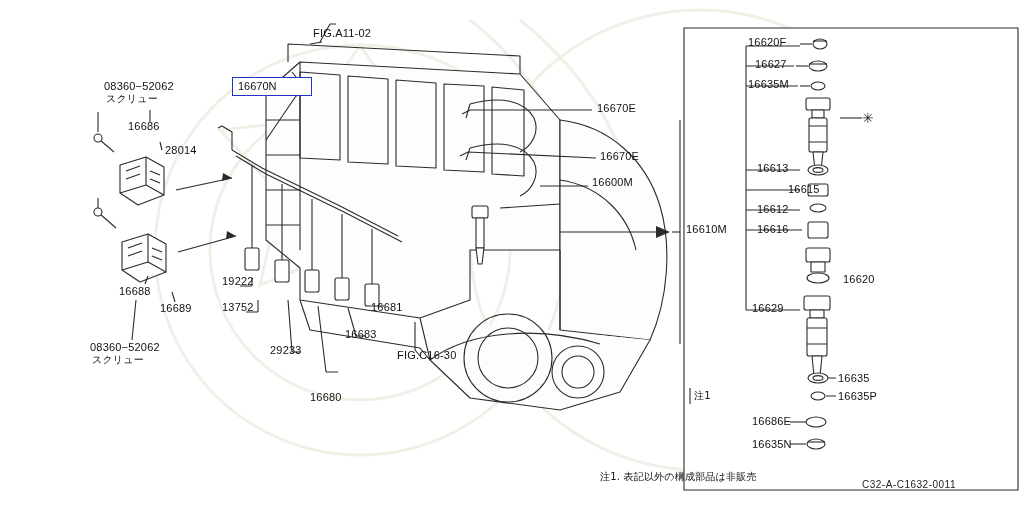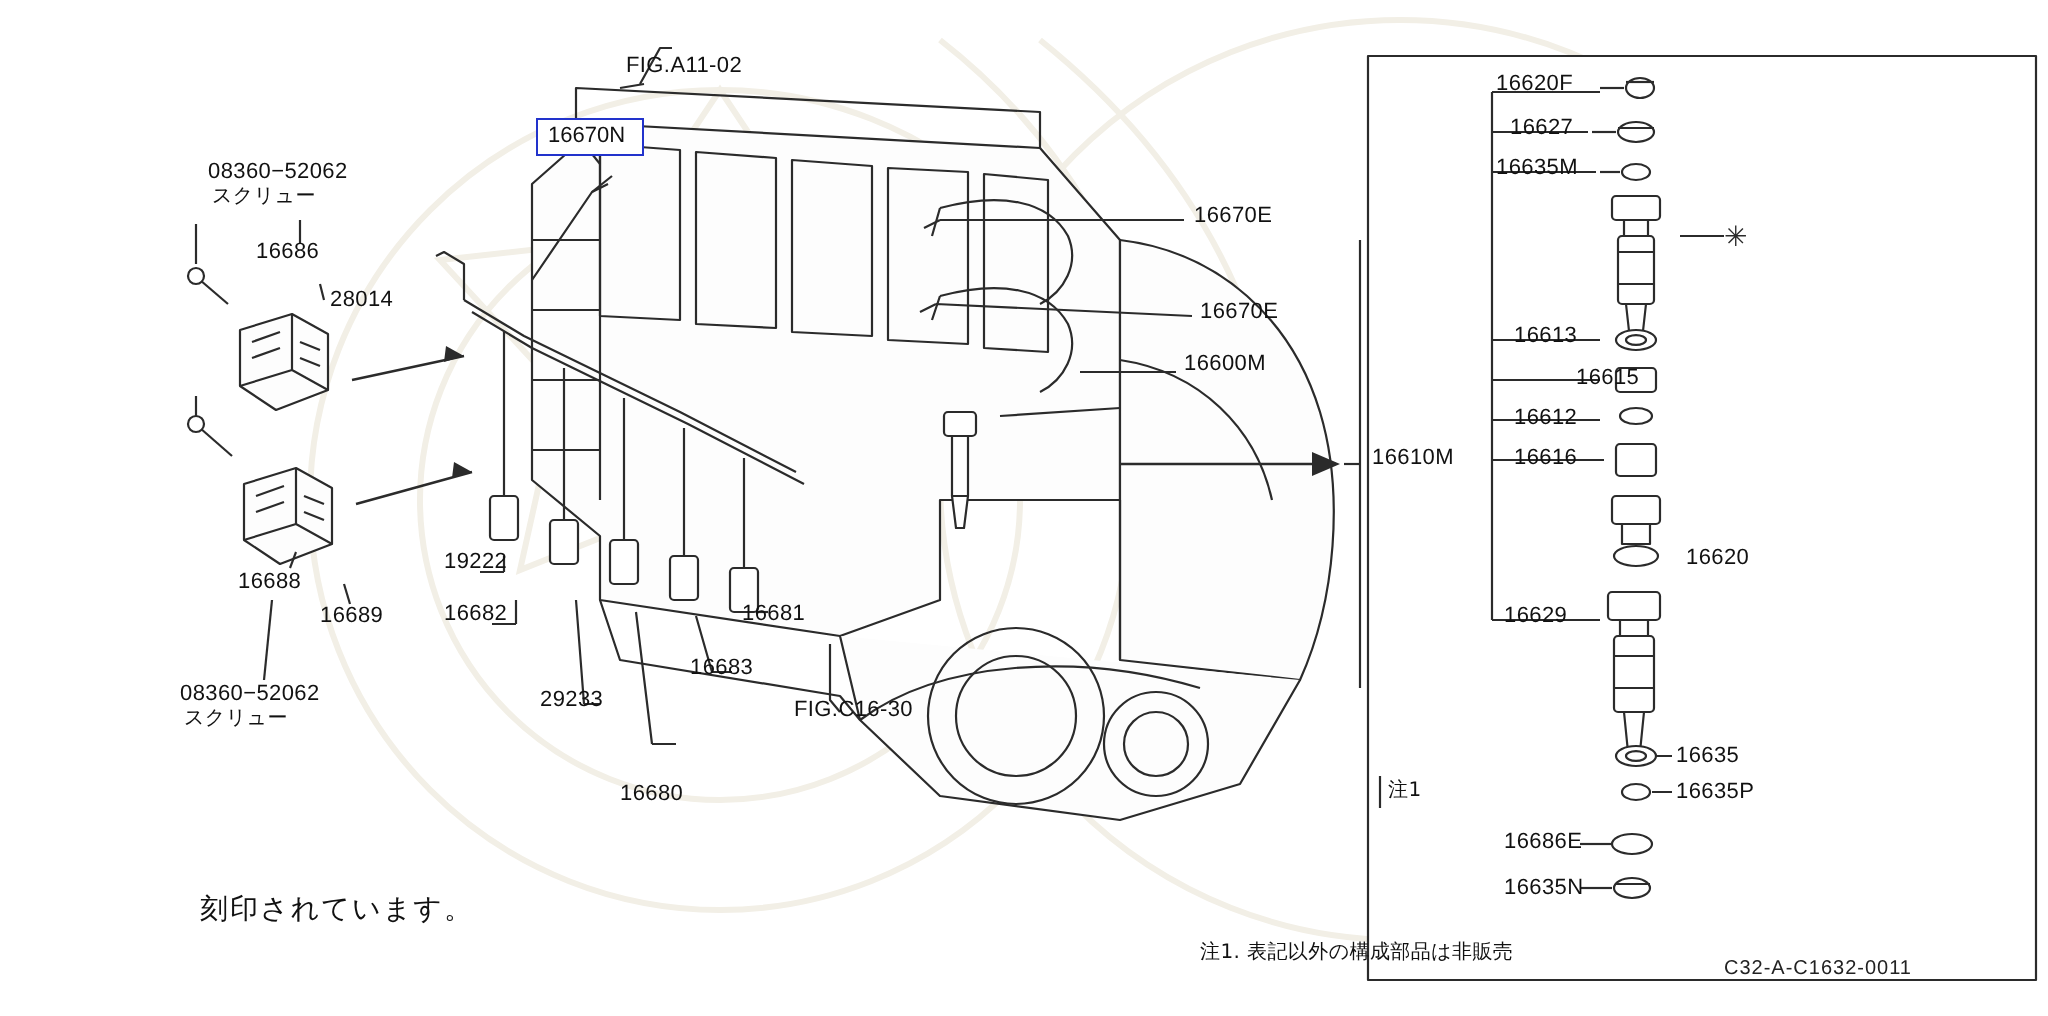--- a/index.html
+++ b/index.html
@@ -228,36 +228,36 @@
     </g>
 
     <text x="862" y="123" font-family="DejaVu Sans, sans-serif" font-size="14" fill="#2b2b2b">✳</text>
 
     <g stroke="#2b2b2b" fill="none" stroke-width="1.1">
       <path d="M680 120 L680 344"></path>
       <path d="M680 232 L672 232"></path>
     </g>
   </svg>
 
-  <div class="hl" style="left:232px;top:59px;width:54px;margin-left:36px;">16670N</div>
+  <div class="hl" style="left:232px;top:77px;width:80px;">16670N</div>
 
   <div class="lbl" style="left:281px;top:27px;padding-left:32px;">FIG.A11-02</div>
   <div class="lbl" style="left:397px;top:349px;">FIG.C16-30</div>
 
   <div class="lbl" style="left:104px;top:80px;">08360−52062</div>
   <div class="lbl jp" style="left:106px;top:93px;">スクリュー</div>
   <div class="lbl" style="left:128px;top:120px;">16686</div>
   <div class="lbl" style="left:165px;top:144px;">28014</div>
   <div class="lbl" style="left:119px;top:285px;">16688</div>
   <div class="lbl" style="left:160px;top:302px;">16689</div>
   <div class="lbl" style="left:90px;top:341px;">08360−52062</div>
   <div class="lbl jp" style="left:92px;top:354px;">スクリュー</div>
 
   <div class="lbl" style="left:222px;top:275px;">19222</div>
-  <div class="lbl" style="left:222px;top:301px;">16682</div>
+  <div class="lbl" style="left:222px;top:301px;">13752</div>
   <div class="lbl" style="left:270px;top:344px;">29233</div>
   <div class="lbl" style="left:310px;top:367px;margin-top:24px;">16680</div>
   <div class="lbl" style="left:345px;top:328px;">16683</div>
   <div class="lbl" style="left:371px;top:301px;">16681</div>
 
   <div class="lbl" style="left:597px;top:102px;">16670E</div>
   <div class="lbl" style="left:600px;top:150px;">16670E</div>
   <div class="lbl" style="left:592px;top:176px;">16600M</div>
   <div class="lbl" style="left:686px;top:223px;">16610M</div>
 
@@ -269,18 +269,17 @@
   <div class="lbl" style="left:757px;top:203px;">16612</div>
   <div class="lbl" style="left:757px;top:223px;">16616</div>
   <div class="lbl" style="left:843px;top:273px;">16620</div>
   <div class="lbl" style="left:752px;top:302px;">16629</div>
   <div class="lbl" style="left:838px;top:372px;">16635</div>
   <div class="lbl" style="left:838px;top:390px;">16635P</div>
   <div class="lbl jp" style="left:694px;top:390px;">注1</div>
   <div class="lbl" style="left:752px;top:415px;">16686E</div>
   <div class="lbl" style="left:752px;top:438px;">16635N</div>
 
-  <div class="lbl note" style="left:100px;top:447px;">刻印されています。</div>
 
   <div class="lbl jp small" style="left:600px;top:471px;">注1. 表記以外の構成部品は非販売</div>
   <div class="lbl code" style="left:862px;top:479px;">C32-A-C1632-0011</div>
 
 </div>
 
 </body></html>

